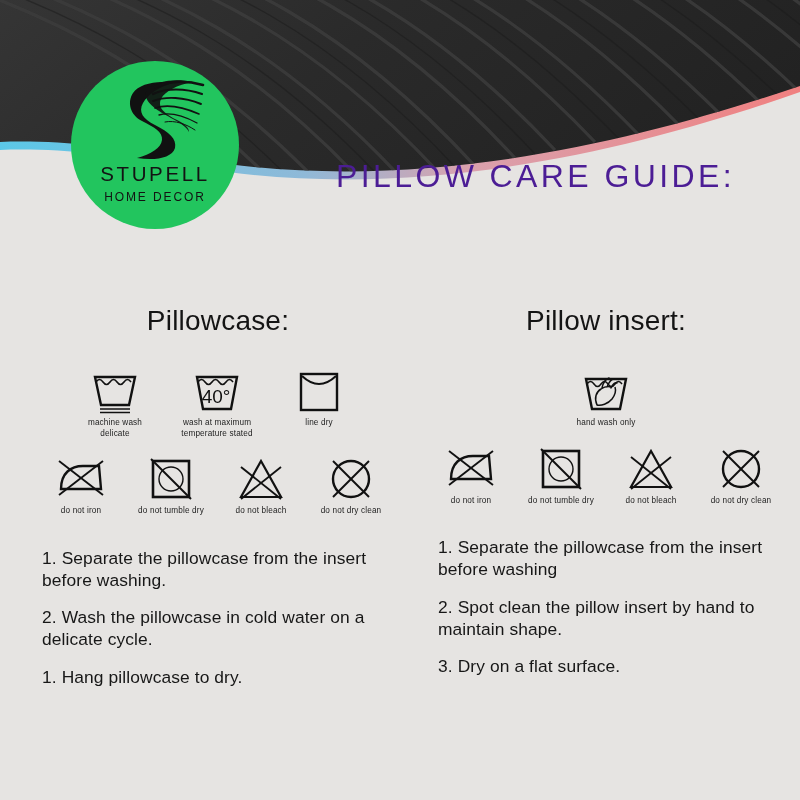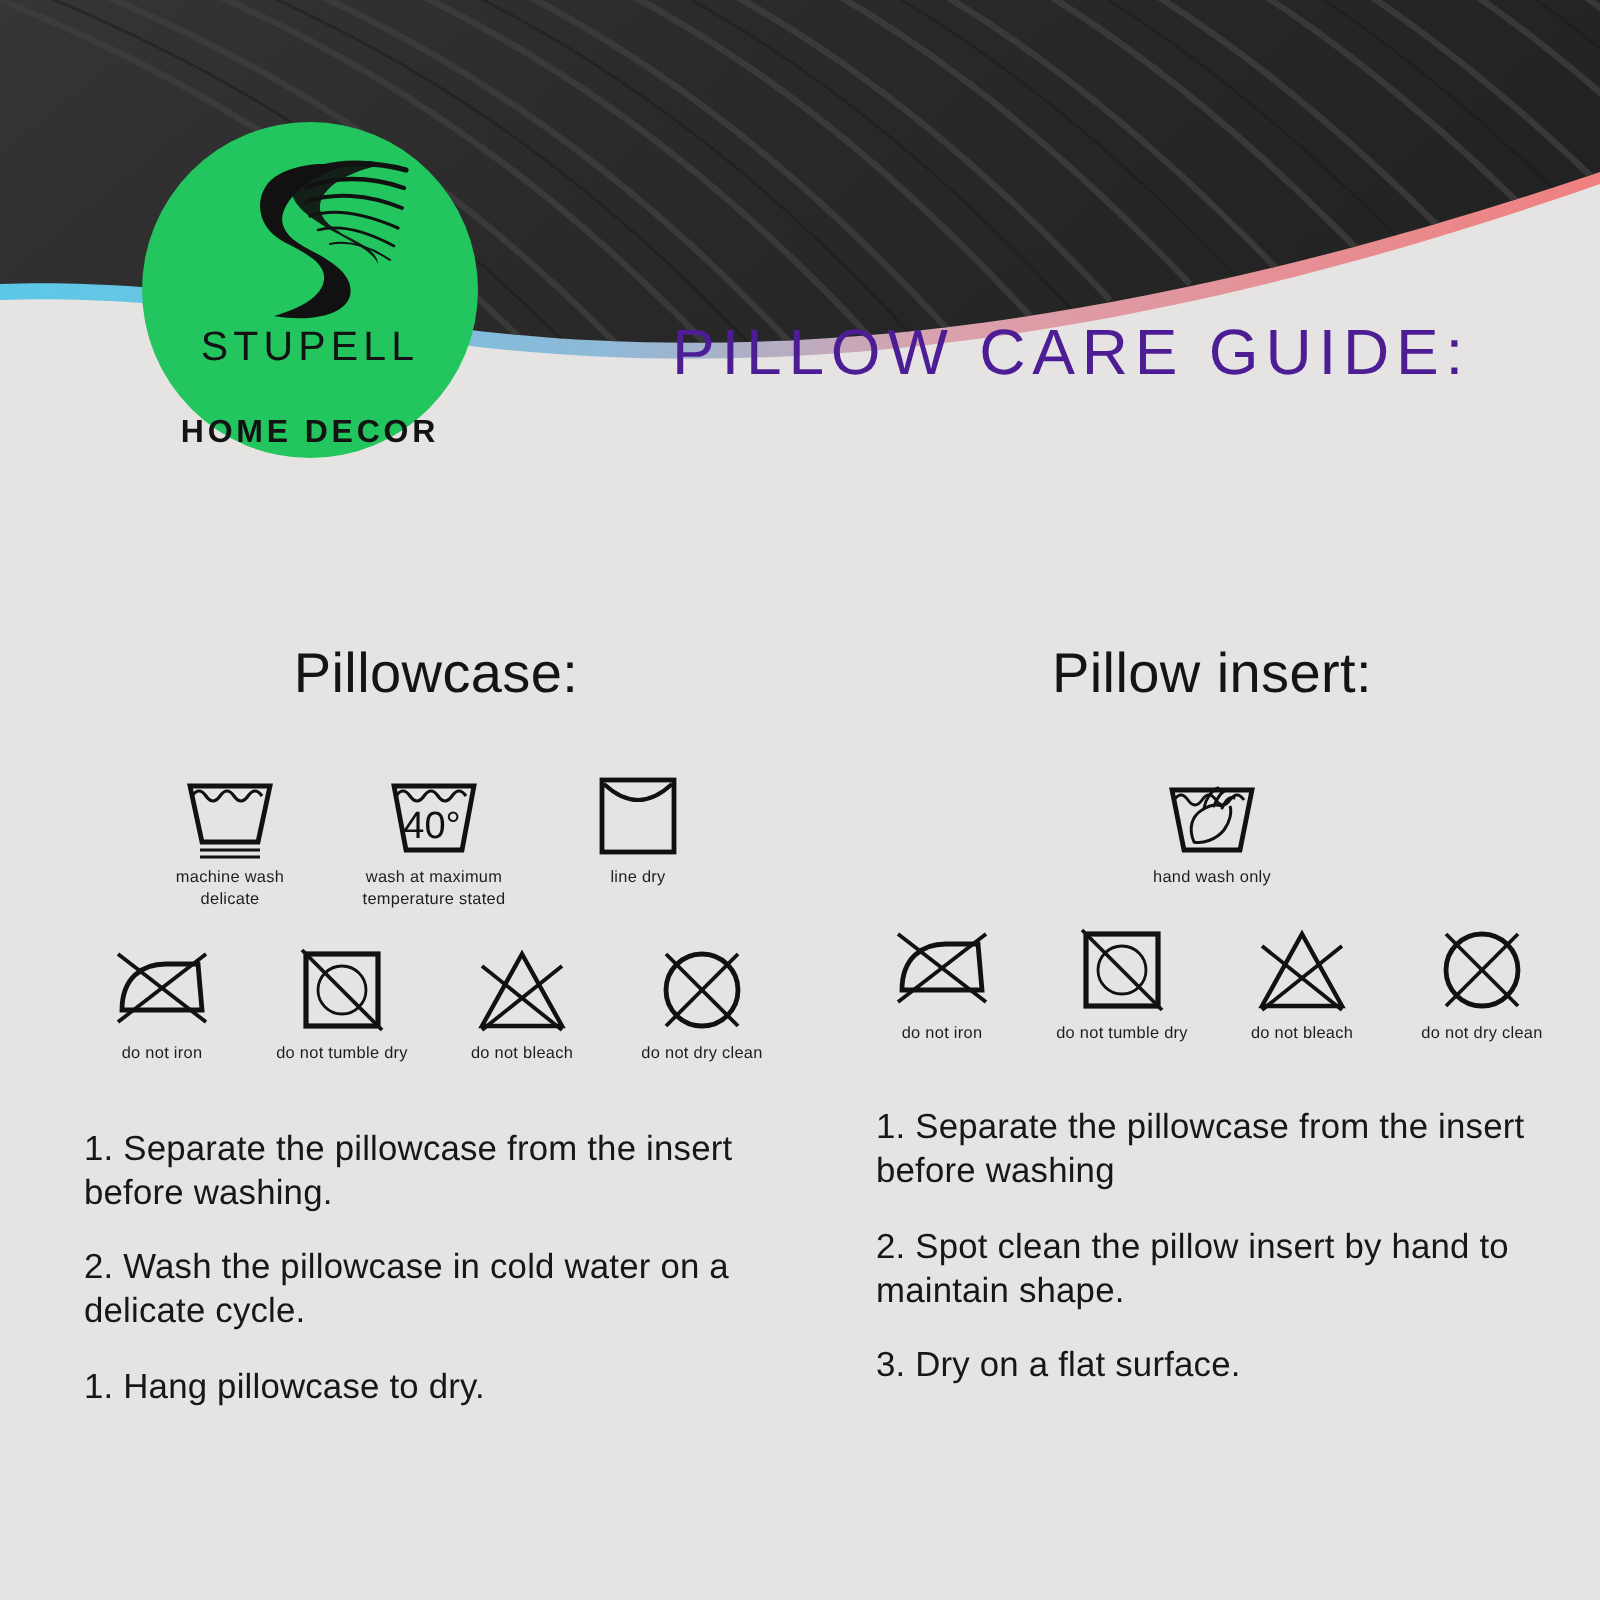--- a/index.html
+++ b/index.html
@@ -51,24 +51,24 @@
     text-align: center;
     line-height: 1;
   }
   #logo-name {
     font-size: 20.5px;
     letter-spacing: 2.6px;
     font-weight: 400;
     margin-top: 3px;
   }
   #logo-sub {
-    font-size: 16px;
+    font-size: 12px;
     letter-spacing: 1.9px;
-    font-weight: 700;
-    margin-top: 24px;
+    font-weight: 400;
+    margin-top: 6px;
   }
 
   
   #page-title {
     position: absolute;
     left: 336px;
     top: 158px;
     font-size: 32px;
     letter-spacing: 3.4px;
     color: #4c1d95;
@@ -84,21 +84,21 @@
   }
   #col-pillowcase { left: 30px;  width: 370px; }
   #col-insert     { left: 420px; width: 370px; }
 
   .col-heading {
     font-size: 28px;
     color: #141414;
     font-weight: 400;
     letter-spacing: 0.2px;
     text-align: center;
-    margin: 16px;
+    margin: 0;
     height: 40px;
   }
   #col-pillowcase .col-heading { padding-left: 6px; }
   #col-insert .col-heading { padding-left: 2px; }
 
   .symbol-rows { margin-top: 20px; }
 
   .symbol-row {
     display: flex;
     justify-content: center;

